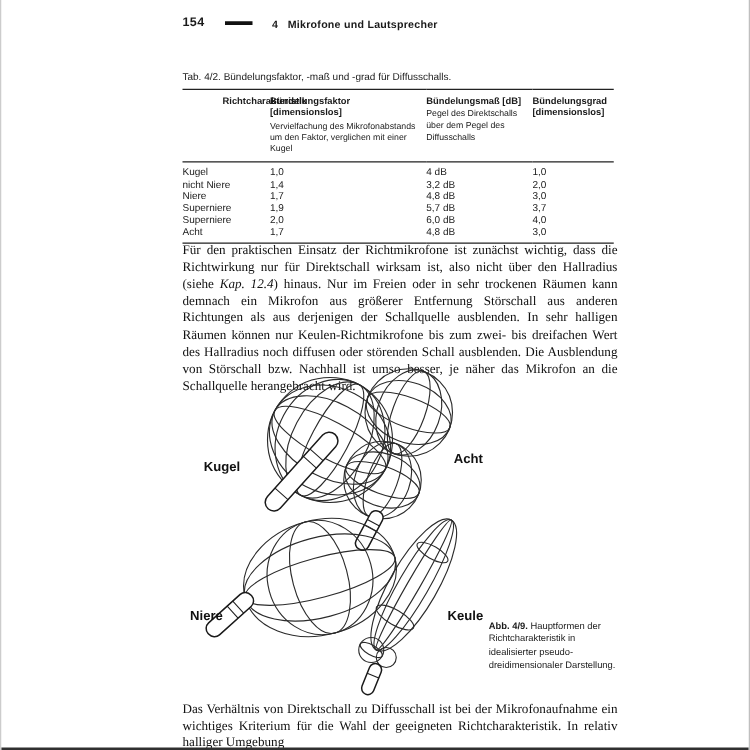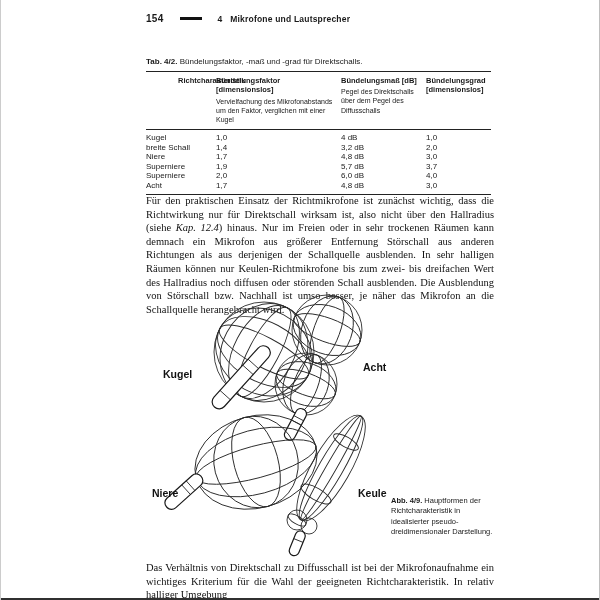--- a/index.html
+++ b/index.html
@@ -13,21 +13,21 @@
   .page::after { content:""; position:absolute; left:0; right:0; bottom:0; height:2px; background:#303030; }
 
   
   .header { position:absolute; left:145px; top:13px; display:flex; align-items:center; gap:16px; }
   .page-num { font-weight:bold; font-size:10px; letter-spacing:0.3px; }
   .header-rule { width:22px; height:2.5px; background:#111; }
   .chapter { font-size:8.5px; font-weight:bold; letter-spacing:0.2px; }
 
   
   .table-caption { position:absolute; left:145px; top:57px; font-size:8px; line-height:1.2; }
-  .table-caption b { font-weight:bold; }
+  .table-caption b { font-weight:normal; }
   table.data {
     position:absolute; left:145px; top:71px; width:345px;
     border-collapse:collapse; table-layout:fixed; font-size:8px;
     border-top:1.5px solid #222; border-bottom:1px solid #222;
   }
   table.data thead th {
     text-align:left; vertical-align:top;
     padding:4px 8px 5px 0; border-bottom:1px solid #222;
     font-size:7.5px;
   }
@@ -65,21 +65,21 @@
 <body>
 
 <div class="page">
 
   <div class="header">
     <span class="page-num">154</span>
     <span class="header-rule"></span>
     <span class="chapter">4&nbsp;&nbsp;&nbsp;Mikrofone und Lautsprecher</span>
   </div>
 
-  <p class="table-caption"><b>Tab. 4/2.</b><span> Bündelungsfaktor, -maß und -grad für Direktschalls.</span></p>
+  <p class="table-caption"><b>Tab. 4/2.</b><span> Bündelungsfaktor, -maß und -grad für Diffusschalls.</span></p>
 
   <table class="data">
     <colgroup>
       <col style="width:70px">
         <col style="width:125px">
         <col style="width:85px">
         <col style="width:65px">
     </colgroup>
     <thead>
       <tr>
@@ -100,21 +100,21 @@
       </tr>
     </thead>
     <tbody>
       <tr>
         <td>Kugel</td>
         <td>1,0</td>
         <td>4 dB</td>
         <td>1,0</td>
       </tr>
       <tr>
-        <td>breite Schall</td>
+        <td>nicht Niere</td>
         <td>1,4</td>
         <td>3,2 dB</td>
         <td>2,0</td>
       </tr>
       <tr>
         <td>Niere</td>
         <td>1,7</td>
         <td>4,8 dB</td>
         <td>3,0</td>
       </tr>

